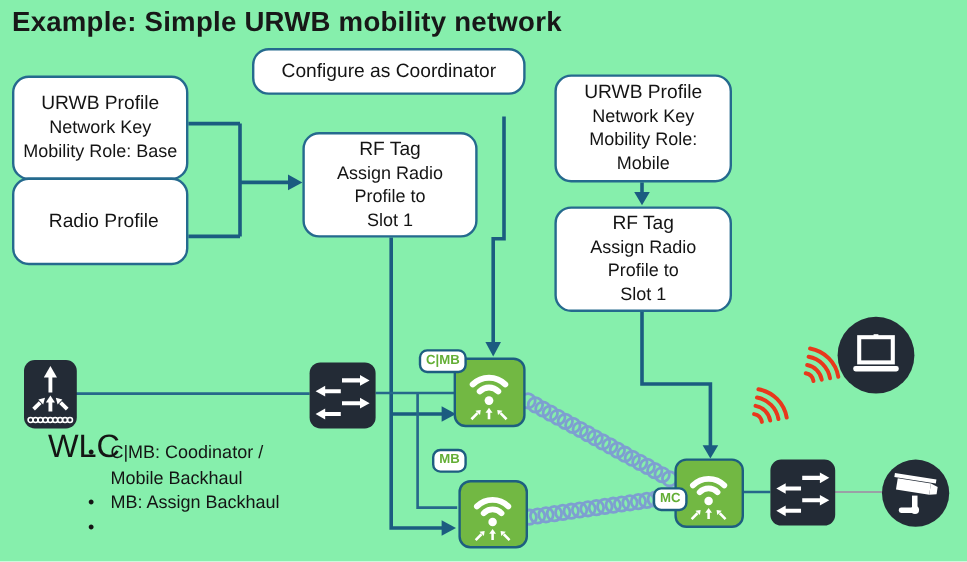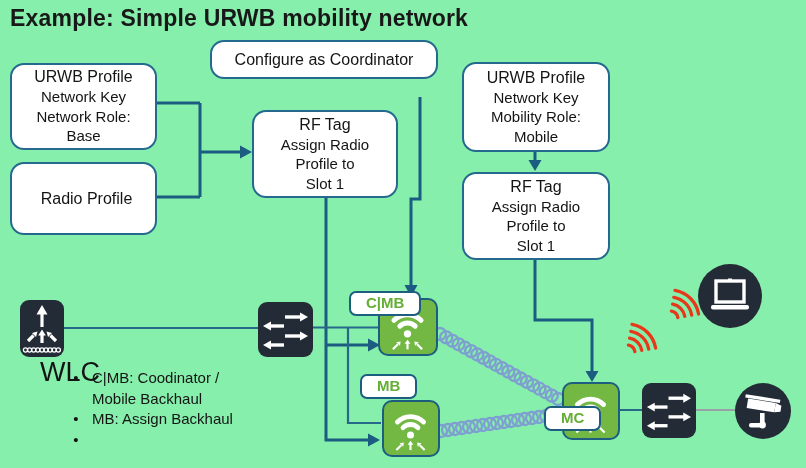--- a/index.html
+++ b/index.html
@@ -20,21 +20,21 @@
   .flowbox .bx-title{font-size:16px;line-height:1.25;color:#141414;}
   .flowbox .bx-line{font-size:15px;line-height:1.3;color:#141414;}
   
   .darkdev{background:#232b36;border-radius:9px;z-index:2;}
   .circledev{background:#232b36;border-radius:50%;z-index:2;}
   .ap{
     box-sizing:border-box;background:#72b843;border:2.5px solid #1d5e80;border-radius:10px;z-index:2;
   }
   .badge{
     box-sizing:border-box;background:#fff;border:2px solid #1d5e80;border-radius:7px;
-    font-size:15px;font-weight:bold;color:#63ae35;padding:1px 15px;z-index:3;line-height:1.25;
+    font-size:11px;font-weight:bold;color:#63ae35;padding:1px 4px;z-index:3;line-height:1.25;
   }
   #wlc-label{font-size:27px;color:#141414;z-index:2;}
   
   #legend{left:60px;top:368px;width:196px;z-index:2;}
   .legend-item{display:flex;font-size:15px;line-height:1.38;color:#141414;}
   .legend-item .bullet{width:32px;flex:0 0 32px;text-align:center;}
   .legend-item .ltext{flex:1;}
   svg{display:block;}
   #connector-layer{left:0;top:0;z-index:1;}
 </style>
@@ -121,24 +121,24 @@
       <path d="M677.9 317.6 A8 8 0 0 0 671.4 311.1"></path>
       <path d="M684.8 316.4 A15 15 0 0 0 672.6 304.2"></path>
       <path d="M691.7 315.2 A22 22 0 0 0 673.8 297.3"></path>
       <path d="M698.6 314.0 A29 29 0 0 0 675.0 290.4"></path>
     </g>
   </svg>
 
   <div class="abs flowbox" style="left:10px;top:63px;width:147px;height:87px;">
     <div class="bx-title">URWB Profile</div>
     <div class="bx-line">Network Key</div>
-    <div class="bx-line">Network Role: Base</div>
-  </div>
-
-  <div class="abs flowbox" style="left:10px;top:162px;width:147px;height:73px;padding-left:12px;">
+    <div class="bx-line">Mobility Role: Base</div>
+  </div>
+
+  <div class="abs flowbox" style="left:10px;top:148px;width:147px;height:73px;padding-left:12px;">
     <div class="bx-title">Radio Profile</div>
   </div>
 
   <div class="abs flowbox" style="left:210px;top:40px;width:228px;height:39px;">
     <div class="bx-title">Configure as Coordinator</div>
   </div>
 
   <div class="abs flowbox" style="left:252px;top:110px;width:146px;height:88px;">
     <div class="bx-title">RF Tag</div>
     <div class="bx-line">Assign Radio Profile to</div>

